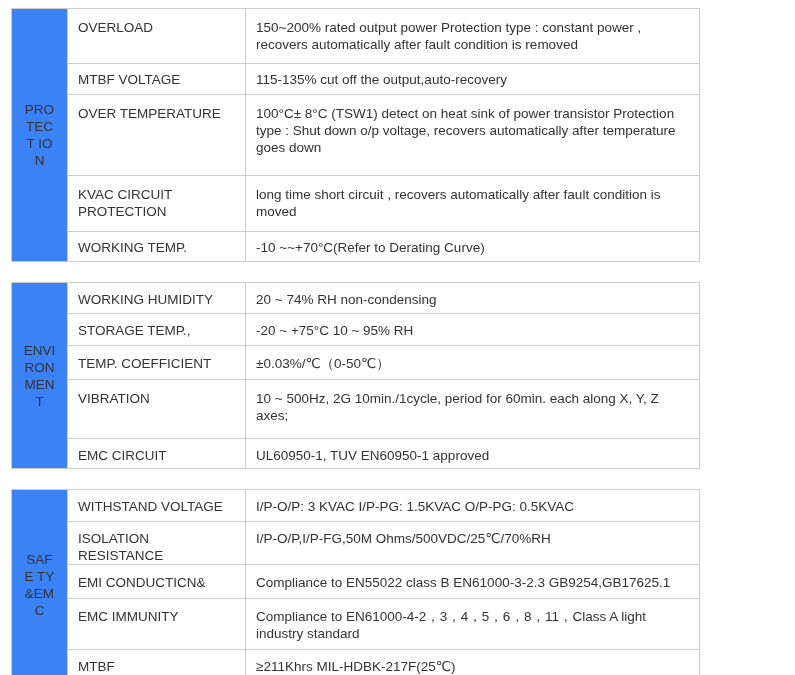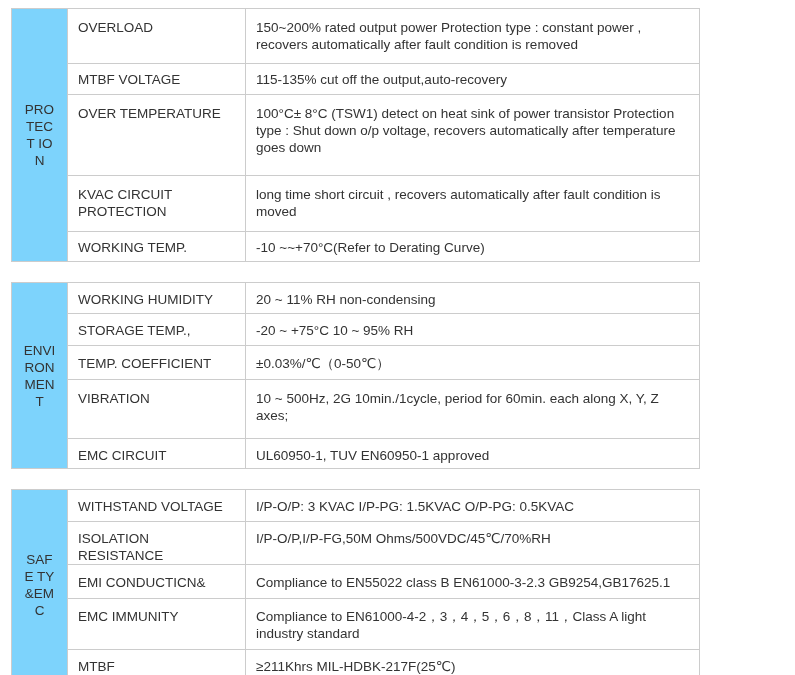--- a/index.html
+++ b/index.html
@@ -1,21 +1,21 @@
 <!DOCTYPE html>
 <html><head>
 <meta charset="utf-8">
 <style>
   html, body { margin: 0; padding: 0; background: #ffffff; }
   body { width: 795px; height: 675px; position: relative; overflow: hidden;
          font-family: "Liberation Sans", "DejaVu Sans", sans-serif; color: #333333; }
   table.spec { position: absolute; left: 11px; width: 689px; border-collapse: collapse;
                font-size: 13.5px; line-height: 17px; table-layout: fixed; }
   table.spec td { border: 1px solid #cccccc; vertical-align: top; padding: 0 10px; margin-top: 18px; }
-  td.cat { background: #7dd3fc; width: 35px; text-align: center; vertical-align: middle !important;
+  td.cat { background: #3b82f6; width: 35px; text-align: center; vertical-align: middle !important;
            padding: 0 10px !important; word-break: break-all; }
   td.cat span { display: inline-block; width: 34px; word-break: break-all; line-height: 17px; }
   td.name { width: 157px; }
   td.val { }
   #t1 { top: 8px; }
   #t2 { top: 282px; }
   #t3 { top: 489px; }
 </style>
 </head>
 <body>
@@ -48,21 +48,21 @@
 </tbody>
   </table>
 
 <table class="spec" id="t2">
   <tbody>
       <tr style="height:31px">
     <td class="cat" rowspan="5">
       <span>ENVI RON MEN T</span>
     </td>
     <td class="name" style="padding-top:8px">WORKING HUMIDITY</td>
-    <td class="val" style="padding-top:8px">20 ~ 11% RH non-condensing</td>
+    <td class="val" style="padding-top:8px">20 ~ 74% RH non-condensing</td>
   </tr>
   <tr style="height:32px">
     <td class="name" style="padding-top:8px">STORAGE TEMP.,</td>
     <td class="val" style="padding-top:8px">-20 ~ +75°C 10 ~ 95% RH</td>
   </tr>
   <tr style="height:34px">
     <td class="name" style="padding-top:9px">TEMP. COEFFICIENT</td>
     <td class="val" style="padding-top:9px">±0.03%/℃（0-50℃）</td>
   </tr>
   <tr style="height:59px">
@@ -80,21 +80,21 @@
   <tbody>
       <tr style="height:32px">
     <td class="cat" rowspan="5">
       <span>SAFE TY &amp;EM C</span>
     </td>
     <td class="name" style="padding-top:8px">WITHSTAND VOLTAGE</td>
     <td class="val" style="padding-top:8px">I/P-O/P: 3 KVAC I/P-PG: 1.5KVAC O/P-PG: 0.5KVAC</td>
   </tr>
   <tr style="height:32px">
     <td class="name" style="padding-top:8px">ISOLATION RESISTANCE</td>
-    <td class="val" style="padding-top:8px">I/P-O/P,I/P-FG,50M Ohms/500VDC/45℃/70%RH</td>
+    <td class="val" style="padding-top:8px">I/P-O/P,I/P-FG,50M Ohms/500VDC/25℃/70%RH</td>
   </tr>
   <tr style="height:34px">
     <td class="name" style="padding-top:9px">EMI CONDUCTICN&amp;</td>
     <td class="val" style="padding-top:9px">Compliance to EN55022 class B EN61000-3-2.3 GB9254,GB17625.1</td>
   </tr>
   <tr style="height:51px">
     <td class="name" style="padding-top:9px">EMC IMMUNITY</td>
     <td class="val" style="padding-top:9px">Compliance to EN61000-4-2，3，4，5，6，8，11，Class A light industry standard</td>
   </tr>
   <tr style="height:31px">

